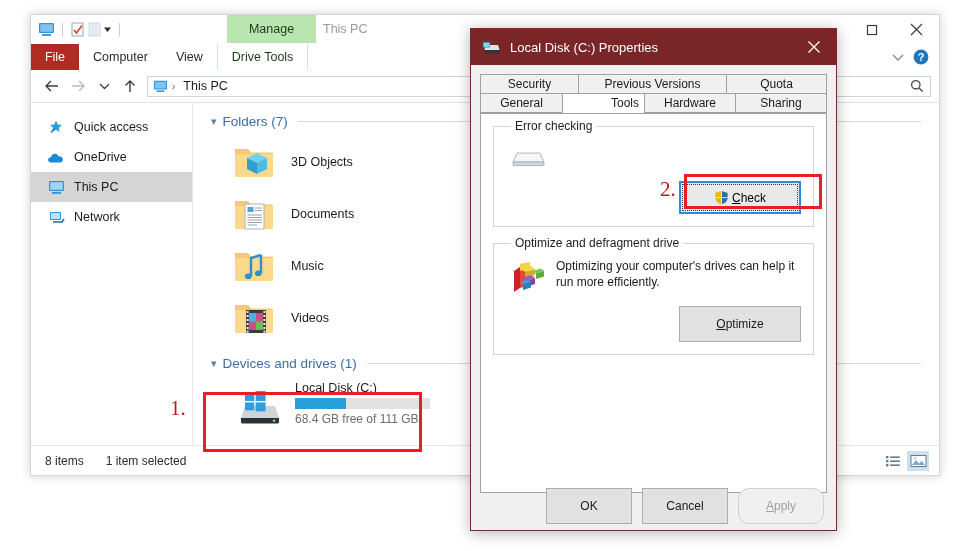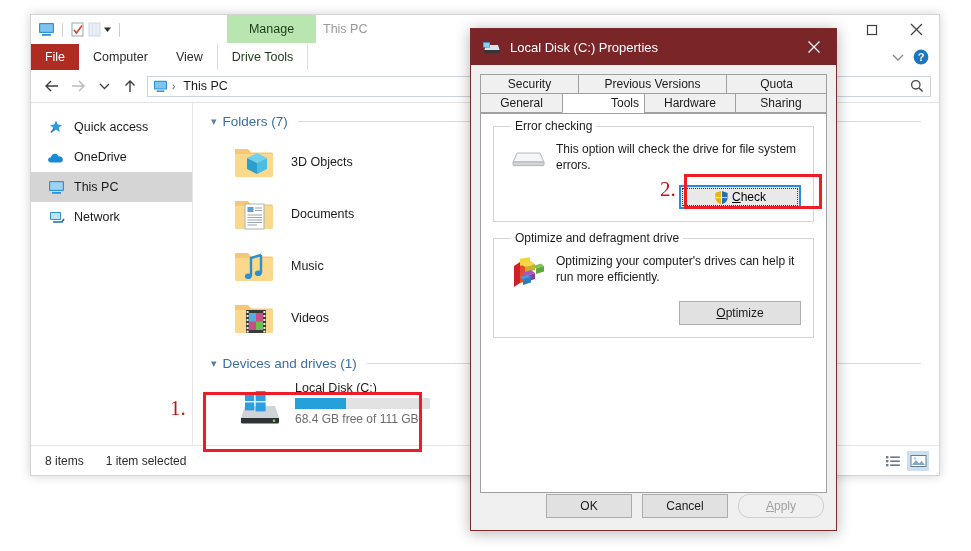--- a/index.html
+++ b/index.html
@@ -145,27 +145,27 @@
   .groupbox > .gb-title {
     position: absolute; top: -8px; left: 17px; background: #ffffff; padding: 0 4px;
     font-size: 12px; color: #1b1b1b;
   }
   .gb-body { display: flex; align-items: flex-start; }
   .gb-icon { width: 46px; flex: none; display:flex; align-items:center; justify-content:center; padding-top:4px; }
   .gb-text { font-size: 12px; color: #1b1b1b; line-height: 16px; margin-left: 4px; }
   .gb-btnrow { display: flex; justify-content: flex-end; margin-top: 12px; }
 
   .winbtn {
-    min-width: 104px; height: 24px; background: #e1e1e1; border: 1px solid #adadad;
+    min-width: 104px; height: 36px; background: #e1e1e1; border: 1px solid #adadad;
     font-size: 12px; color: #1b1b1b; display: flex; align-items: center; justify-content: center;
     box-sizing: border-box;
   }
   .winbtn.disabled { color: #a0a0a0; background: #f0f0f0; border-color: #cfcfcf; border-radius: 11px; }
   .checkbtn {
-    position: relative; width: 122px; height: 24px; background: #e9e9e9;
+    position: relative; width: 122px; height: 33px; background: #e9e9e9;
     border: 2px solid #2e8ad8; display: flex; align-items: center; justify-content: center;
     font-size: 12px; box-sizing: border-box;
   }
   .checkbtn .focusring { position: absolute; left: 1px; top: 1px; right: 1px; bottom: 1px; border: 1px dotted #3a3a3a; }
   .checkbtn .shield { margin-right: 3px; display: flex; }
   .ulet { text-decoration: underline; }
 
   .dlg-foot { position: absolute; left: 0; right: 0; bottom: 0; height: 48px; display: flex; align-items: center; justify-content: flex-end; padding-right: 12px; gap: 10px; box-sizing: border-box; }
 </style>
 </head>
@@ -509,21 +509,20 @@
       <div class="groupbox">
         <span class="gb-title">Error checking</span>
         <div class="gb-body">
           <span class="gb-icon">
             <svg width="34" height="24" viewBox="0 0 34 24">
               <path d="M5 8 L28 8 L32 17 L1 17 Z" fill="#e8eaec" stroke="#b9bec3"></path>
               <path d="M1 17 L32 17 L32 19.6 a1 1 0 0 1 -1 1 H2 a1 1 0 0 1 -1 -1 Z" fill="#d2d6da" stroke="#b0b5ba"></path>
               <path d="M6 9 L27 9 L30.4 16 L2.6 16 Z" fill="#f5f6f7"></path>
             </svg>
           </span>
-          <span class="gb-text">This option will check the drive for file system errors.</span>
         </div>
         <div class="gb-btnrow">
           <div class="checkbtn">
             <span class="focusring"></span>
             <span class="shield">
               <svg width="15" height="15" viewBox="0 0 15 15">
                 <path d="M7.5 1 L13.5 3 V8 C13.5 11 10.8 13.3 7.5 14.2 C4.2 13.3 1.5 11 1.5 8 V3 Z" fill="#f0c419"></path>
                 <path d="M7.5 1 L13.5 3 V8 C13.5 11 10.8 13.3 7.5 14.2 Z" fill="#1e6fb8"></path>
                 <path d="M7.5 1 L1.5 3 V8 C1.5 11 4.2 13.3 7.5 14.2 Z" fill="#e8b511"></path>
                 <path d="M7.5 1.1 L7.5 14.1" stroke="#ffffff" stroke-width="0.8"></path>

